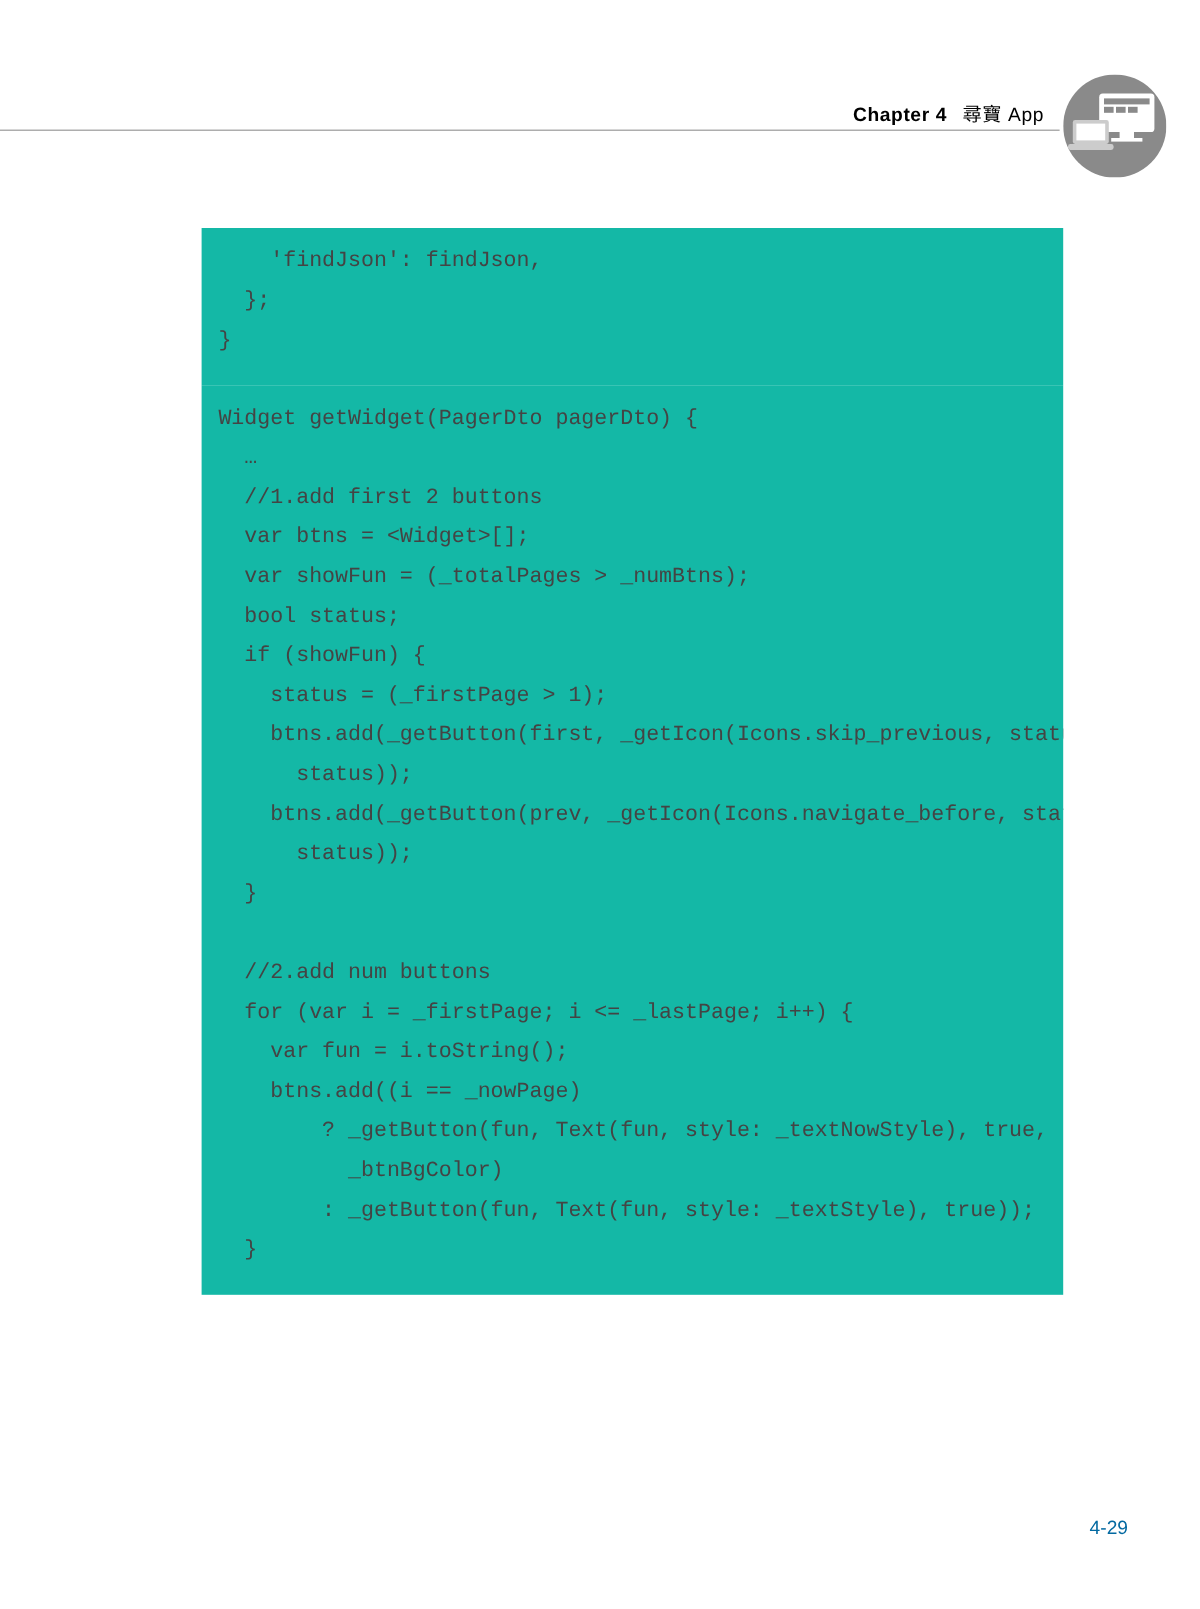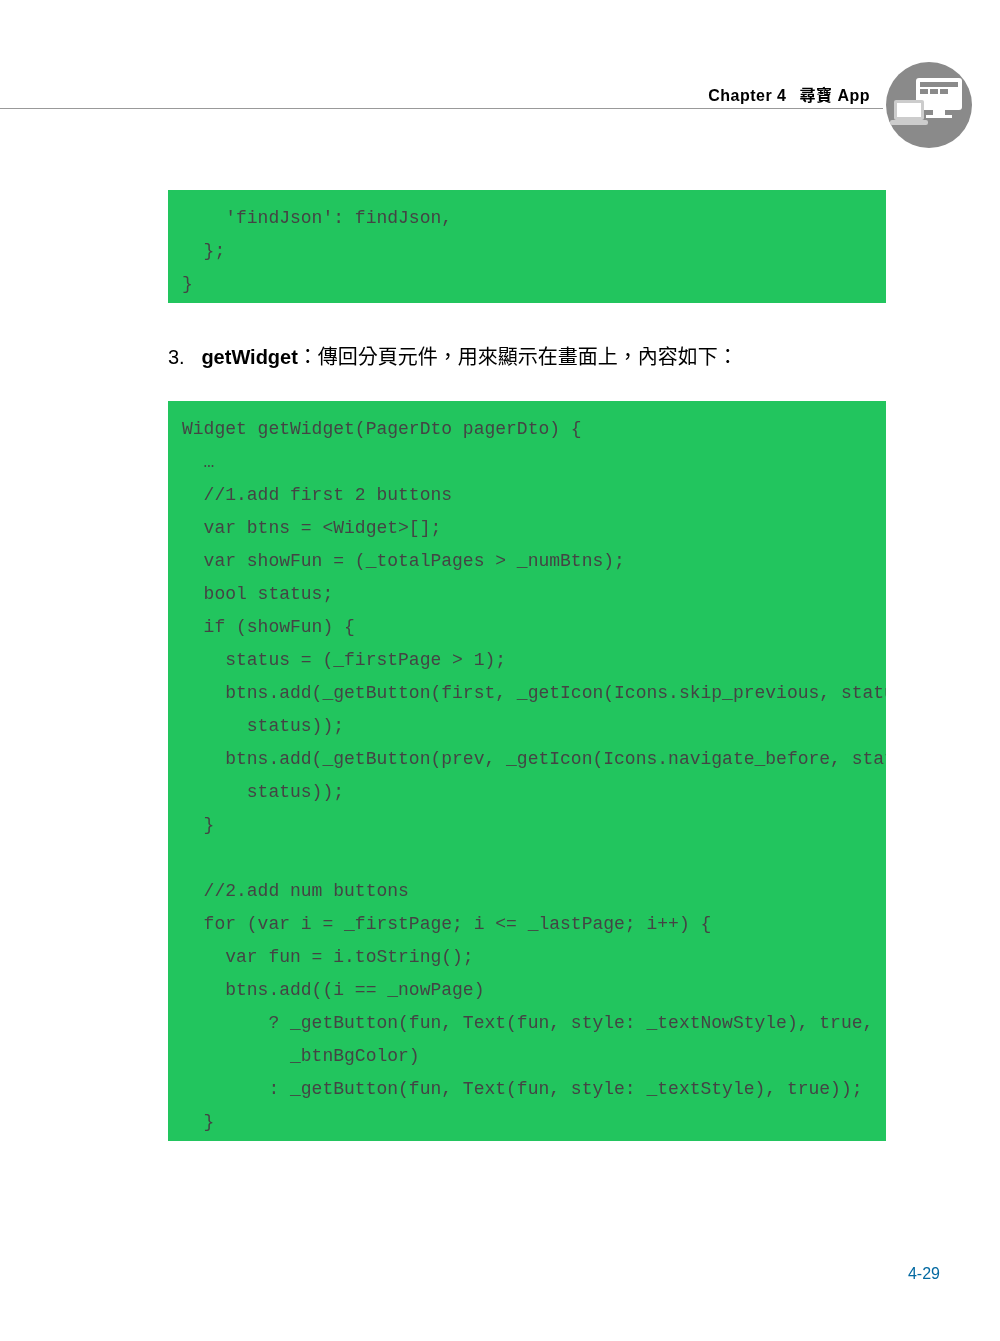--- a/index.html
+++ b/index.html
@@ -26,37 +26,37 @@
     position: absolute;
     top: 82px;
     left: 0;
     width: 870px;
     text-align: right;
     font-size: 16px;
     letter-spacing: 0.5px;
   }
   .hdr-text .chap-label { font-weight: 700; }
   .hdr-text .chap-num   { font-weight: 700; }
-  .hdr-text .chap-title { font-weight: 700; margin-left: 8px; }
+  .hdr-text .chap-title { font-weight: 400; margin-left: 8px; }
   .corner-badge {
     position: absolute;
     top: 62px;
     right: 28px;
     width: 86px;
     height: 86px;
   }
   .content {
     position: absolute;
     top: 190px;
     left: 168px;
     width: 718px;
   }
   .code-block {
-    background: #22c55e;
-    padding: 12px 14px 2px 14px;
+    background: #14b8a6;
+    padding: 12px 14px 20px 14px;
     font-family: "Courier New", Courier, monospace;
     font-size: 18px;
     line-height: 33px;
     color: #444;
     white-space: pre;
     overflow: hidden;
     box-sizing: border-box;
   }
   .para {
     margin: 38px 0 28px 0;
@@ -103,25 +103,20 @@
       <rect x="4" y="58" width="38" height="5" rx="2" fill="#ccc"></rect>
     </svg>
   </div>
 
   <div class="content">
 
     <div class="code-block">    'findJson': findJson,
   };
 }</div>
 
-    <p class="para">
-      <span class="num">3.</span>
-      <span>&nbsp;</span>
-      <span class="name">getWidget</span><span>：</span><span>傳回分頁元件，用來顯示在畫面上，內容如下：</span>
-    </p>
 
     <div class="code-block">Widget getWidget(PagerDto pagerDto) {
   …
   //1.add first 2 buttons
   var btns = &lt;Widget&gt;[];
   var showFun = (_totalPages &gt; _numBtns);
   bool status;
   if (showFun) {
     status = (_firstPage &gt; 1);
     btns.add(_getButton(first, _getIcon(Icons.skip_previous, status),

